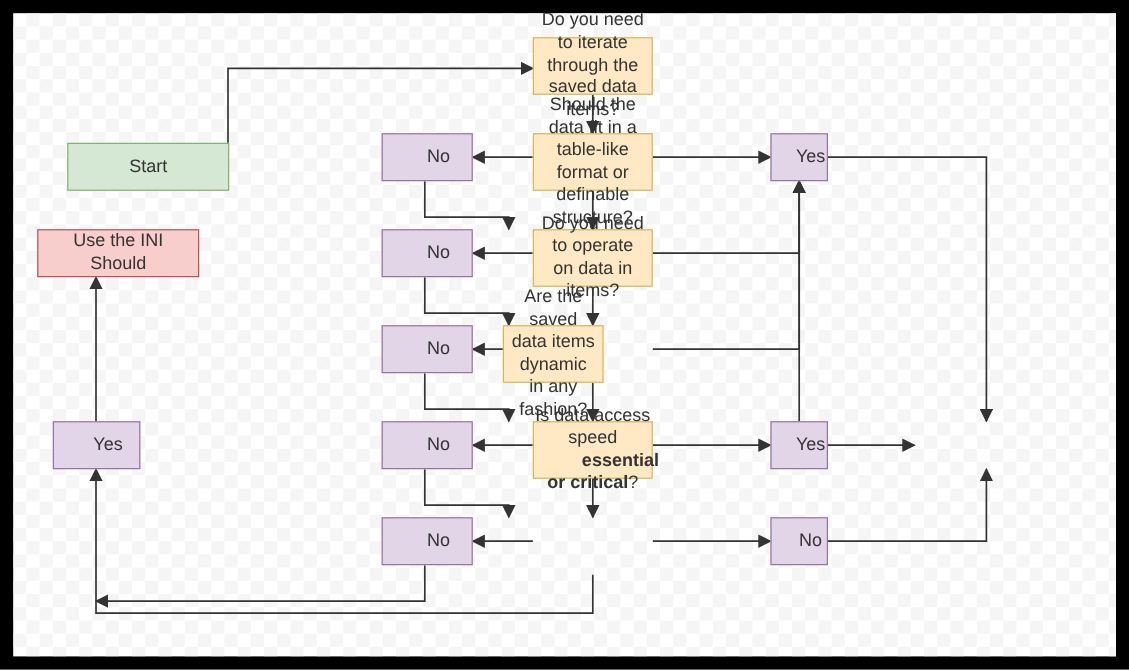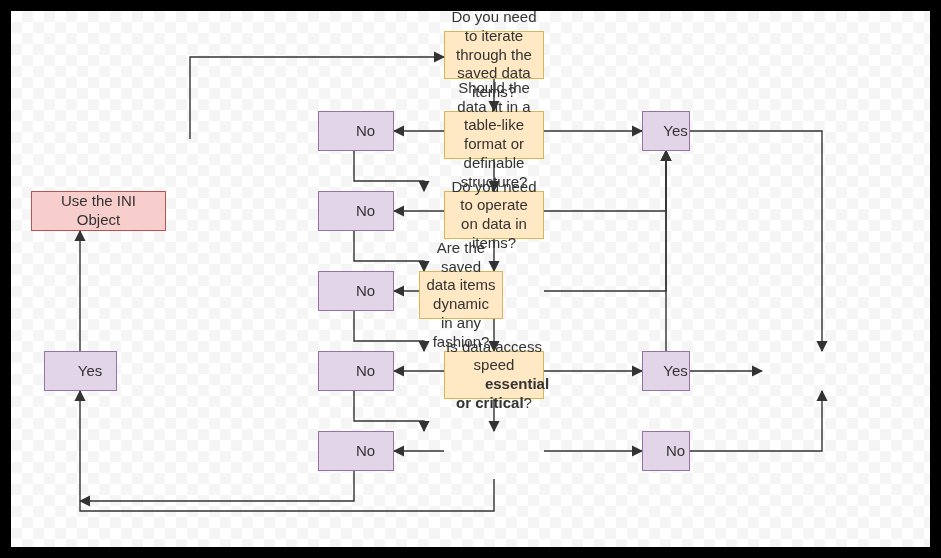--- a/index.html
+++ b/index.html
@@ -56,22 +56,25 @@
       <path d="M483,388 L483,420"></path>
       <path d="M433,440 L383,440"></path>
       <path d="M533,440 L631,440"></path>
       <path d="M679,440 L811,440 L811,380"></path>
       <path d="M483,468 L483,500 L69,500 L69,380"></path>
       <path d="M343,460 L343,490 L69,490" marker-end=""></path>
       <path d="M69,340 L69,220"></path>
     </g>
   </svg>
 
+  <div class="node start" style="left:45px;  top:108px; width:135px; height:40px;">
+        <span>Start</span>
+      </div>
   <div class="node result" style="left:20px;  top:180px; width:135px; height:40px;">
-        <span>Use the INI Object</span>
+        <span>Use the INI Should</span>
       </div>
   <div class="node yn" style="left:33px;  top:340px; width:73px;  height:40px;">
         <span>Yes</span>
       </div>
 
   <div class="node q" style="left:433px; top:20px;  width:100px; height:48px;">
         <span>Do you need to iterate through the saved data items?</span>
       </div>
   <div class="node yn" style="left:307px; top:100px; width:76px;  height:40px;">
         <span>No</span>

